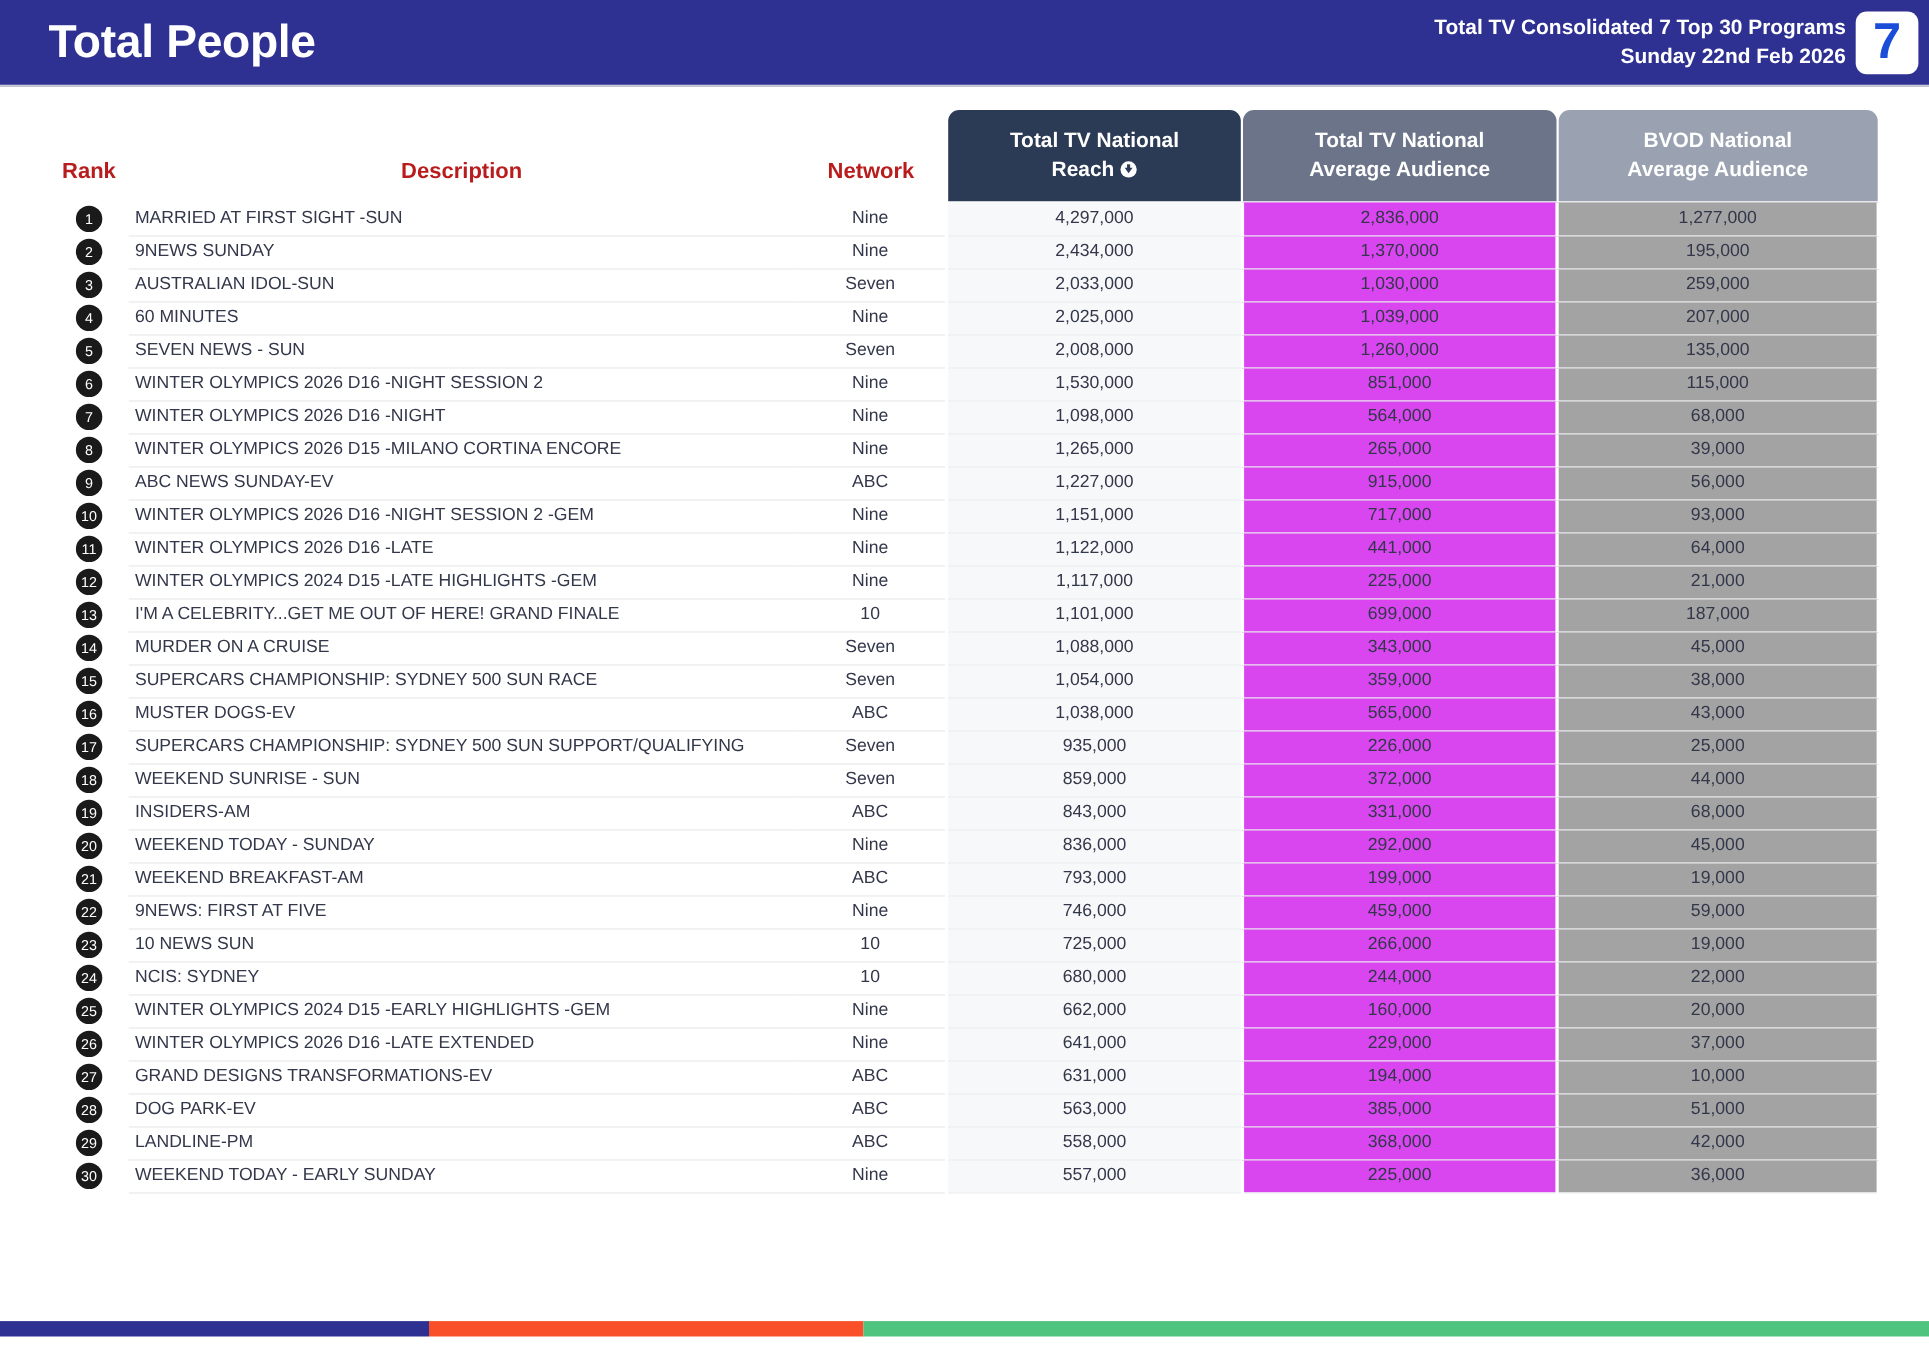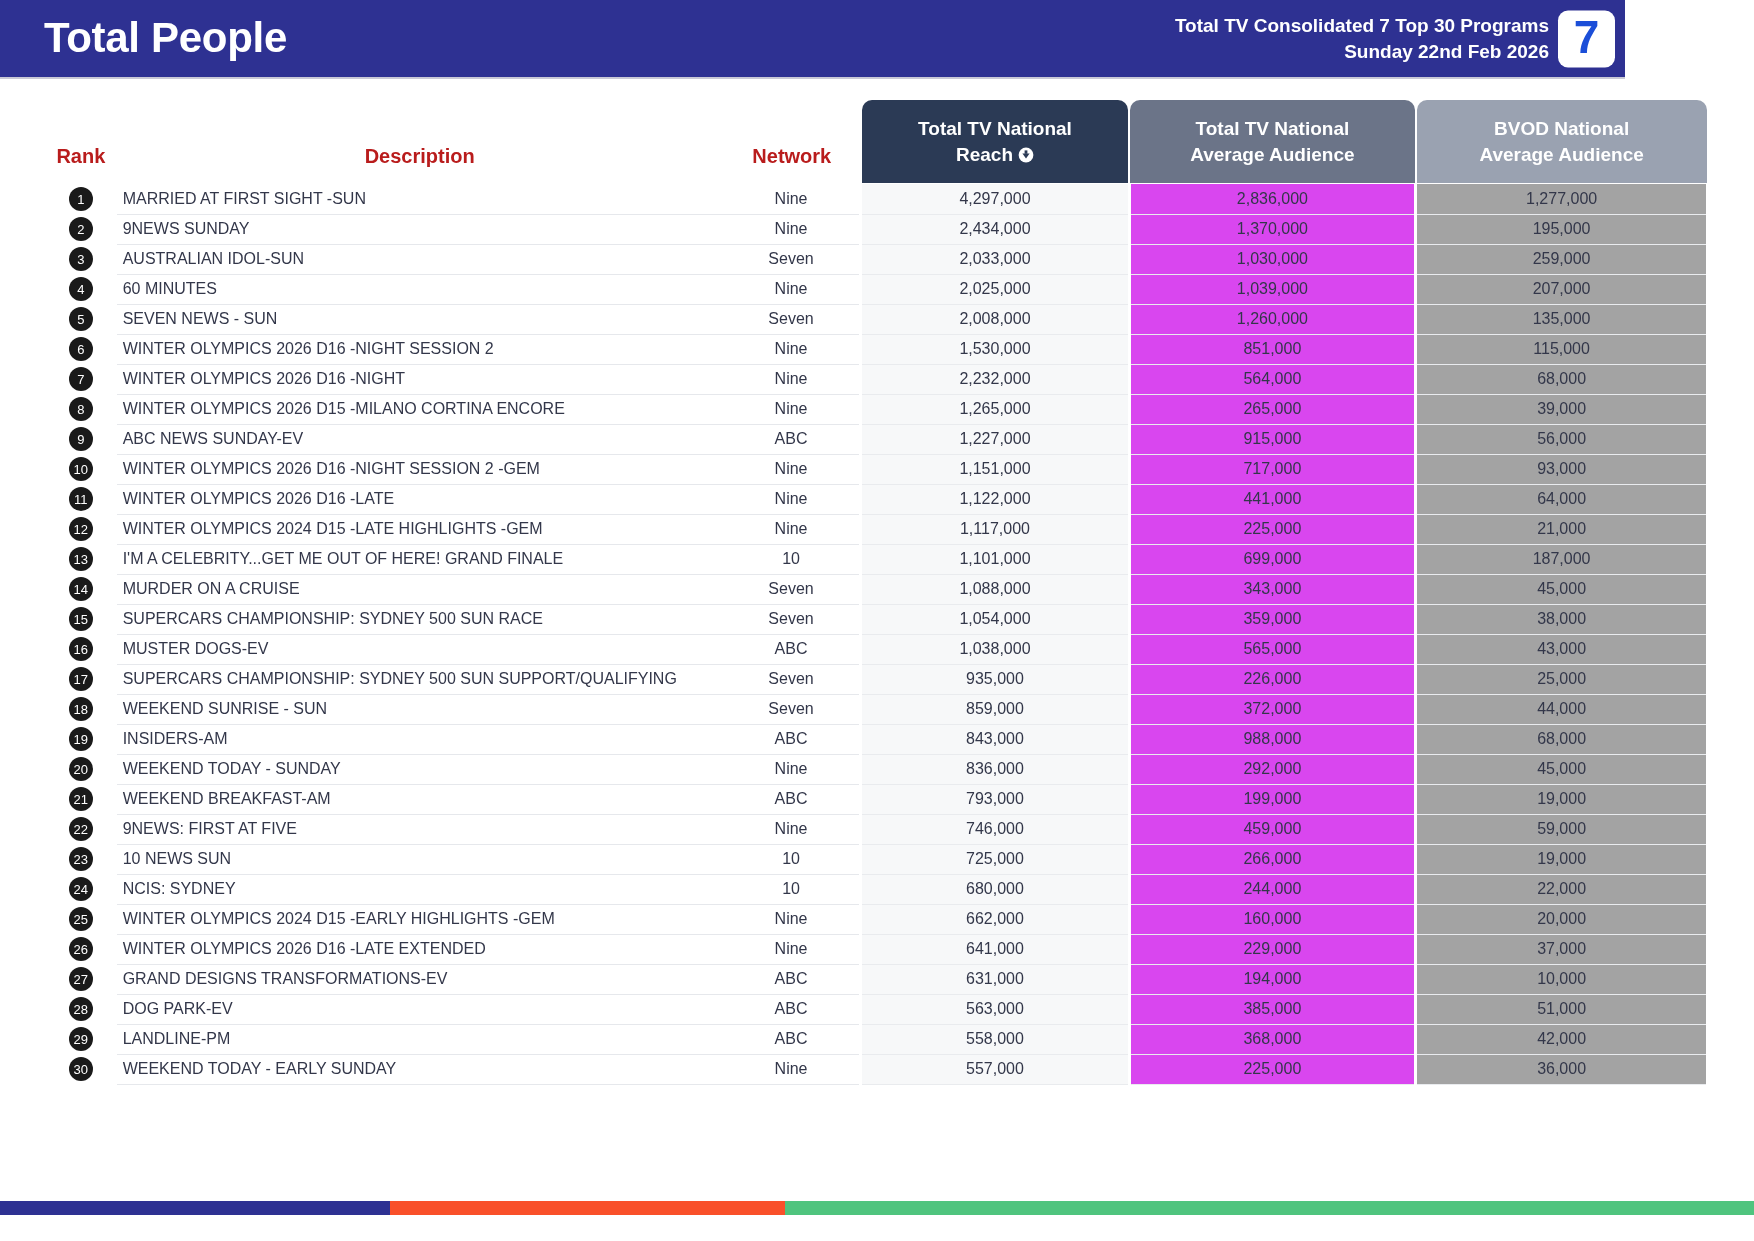--- a/index.html
+++ b/index.html
@@ -7,21 +7,21 @@
   html, body {
     width: 1754px; height: 1241px;
     background: #ffffff;
     font-family: "Liberation Sans", sans-serif;
     overflow: hidden;
   }
 
   
   .header {
     position: relative;
-    width: 1625px; height: 79px;
+    width: 1754px; height: 79px;
     background: #2e3192;
     display: flex; align-items: center;
     border-bottom: 2px solid #c9c9d6;
   }
   .header-title {
     position: absolute;
     left: 44px; top: 50%;
     transform: translateY(-52%);
     color: #ffffff;
     font-size: 42px;
@@ -286,21 +286,21 @@
           <td class="desc-cell">WINTER OLYMPICS 2026 D16 -NIGHT SESSION 2</td>
           <td class="net-cell">Nine</td>
           <td class="metric-cell m1 sep">1,530,000</td>
           <td class="metric-cell m2 sep">851,000</td>
           <td class="metric-cell m3 sep">115,000</td>
         </tr>
         <tr>
           <td class="rank-cell"><span class="rank-badge">7</span></td>
           <td class="desc-cell">WINTER OLYMPICS 2026 D16 -NIGHT</td>
           <td class="net-cell">Nine</td>
-          <td class="metric-cell m1 sep">2,232,000</td>
+          <td class="metric-cell m1 sep">1,098,000</td>
           <td class="metric-cell m2 sep">564,000</td>
           <td class="metric-cell m3 sep">68,000</td>
         </tr>
         <tr>
           <td class="rank-cell"><span class="rank-badge">8</span></td>
           <td class="desc-cell">WINTER OLYMPICS 2026 D15 -MILANO CORTINA ENCORE</td>
           <td class="net-cell">Nine</td>
           <td class="metric-cell m1 sep">1,265,000</td>
           <td class="metric-cell m2 sep">265,000</td>
           <td class="metric-cell m3 sep">39,000</td>
@@ -383,21 +383,21 @@
           <td class="net-cell">Seven</td>
           <td class="metric-cell m1 sep">859,000</td>
           <td class="metric-cell m2 sep">372,000</td>
           <td class="metric-cell m3 sep">44,000</td>
         </tr>
         <tr>
           <td class="rank-cell"><span class="rank-badge">19</span></td>
           <td class="desc-cell">INSIDERS-AM</td>
           <td class="net-cell">ABC</td>
           <td class="metric-cell m1 sep">843,000</td>
-          <td class="metric-cell m2 sep">988,000</td>
+          <td class="metric-cell m2 sep">331,000</td>
           <td class="metric-cell m3 sep">68,000</td>
         </tr>
         <tr>
           <td class="rank-cell"><span class="rank-badge">20</span></td>
           <td class="desc-cell">WEEKEND TODAY - SUNDAY</td>
           <td class="net-cell">Nine</td>
           <td class="metric-cell m1 sep">836,000</td>
           <td class="metric-cell m2 sep">292,000</td>
           <td class="metric-cell m3 sep">45,000</td>
         </tr>

